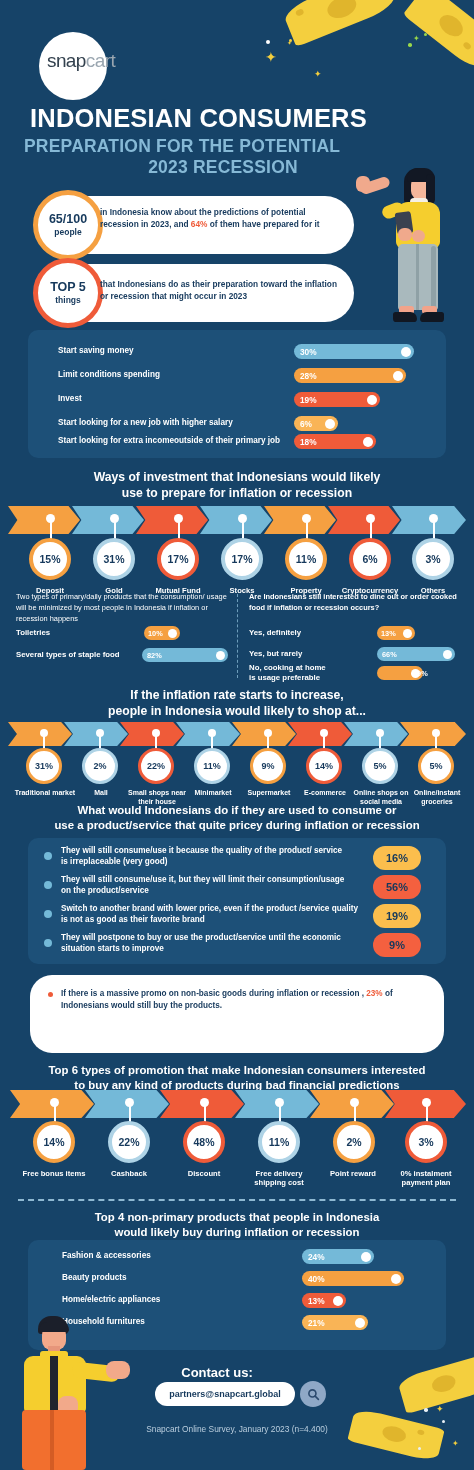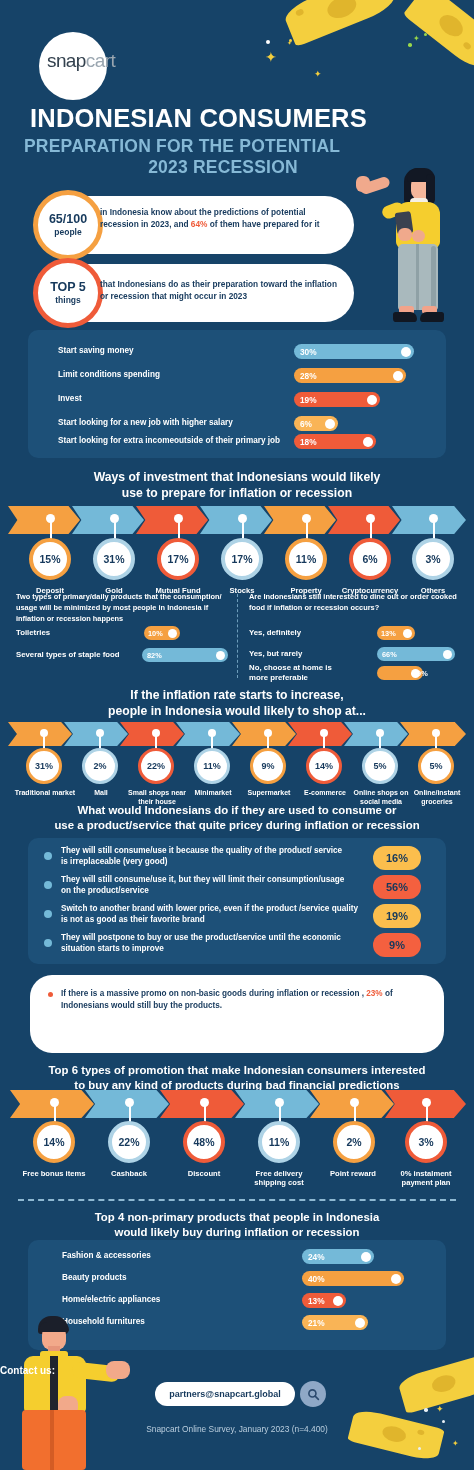--- a/index.html
+++ b/index.html
@@ -153,22 +153,22 @@
     width:5px; height:5px; border-radius:50%; background:#ef5b39;
     margin-right:8px; margin-top:4px; flex:0 0 auto;
   }
   .promo-item .pt {
     font-size:8.2px; font-weight:bold; color:#16395c; line-height:1.45;
   }
   .promo-item .pt .hl { color:#ef5b39; }
 
   
   .contact-label {
-    position:absolute; width:434px; 
-    font-size:10px; font-weight:bold; color:#ffffff;
+    position:absolute; width:434px; text-align:center;
+    font-size:13px; font-weight:bold; color:#ffffff;
   }
   .email-box {
     position:absolute; left:155px; top:1382px; width:140px; height:24px;
     background:#ffffff; border-radius:12px;
     display:flex; align-items:center; justify-content:center;
     color:#16395c; font-size:9px; font-weight:bold;
   }
   .search-btn {
     position:absolute; left:300px; top:1381px; width:26px; height:26px;
     border-radius:50%; background:#8fa8c6;
@@ -373,21 +373,21 @@
     <div class="circ-label" style="left:330px;top:586px;width:80px;">Cryptocurrency</div>
 
     <div class="stem" style="left:433px;top:520px;height:20px;"></div>
     <div class="circ r-blue" style="left:412px;top:538px;">3%</div>
     <div class="circ-label" style="left:397px;top:586px;width:72px;">Others</div>
   </div>
 
   <div class="vdash" style="left:237px;top:594px;height:84px;"></div>
 
   <div>
-    <div style="position:absolute;left:16px;top:592px;width:214px;font-size:7.4px;font-weight:bold;line-height:1.46;color:#fff;">Two types of primary/daily products that the consumption/ usage will be minimized by most people in Indonesia if inflation or recession happens</div>
+    <div style="position:absolute;left:16px;top:592px;width:214px;font-size:7.4px;font-weight:normal;line-height:1.46;color:#fff;">Two types of primary/daily products that the consumption/ usage will be minimized by most people in Indonesia if inflation or recession happens</div>
     <div class="bar-row" style="left:16px;top:626px;width:214px;">
       <div class="bar-label" style="width:70px;font-size:7.8px;">Toiletries</div>
       <div class="bar c-orange" style="width:36px;margin-left:58px;height:14px;">
         <span class="val" style="font-size:7.4px;margin-left:4px;">10%</span>
         <span class="knob" style="width:9px;height:9px;top:2.5px;"></span>
       </div>
     </div>
     <div class="bar-row" style="left:16px;top:648px;width:214px;">
       <div class="bar-label" style="width:126px;font-size:7.8px;">Several types of staple food</div>
       <div class="bar c-blue" style="width:86px;height:14px;">
@@ -407,21 +407,21 @@
       </div>
     </div>
     <div class="bar-row" style="left:249px;top:647px;width:214px;">
       <div class="bar-label" style="width:84px;font-size:7.8px;">Yes, but rarely</div>
       <div class="bar c-blue" style="width:78px;margin-left:44px;height:14px;">
         <span class="val" style="font-size:7.4px;margin-left:5px;">66%</span>
         <span class="knob" style="width:9px;height:9px;top:2.5px;"></span>
       </div>
     </div>
     <div class="bar-row" style="left:249px;top:663px;width:214px;">
-      <div class="bar-label" style="width:84px;font-size:7.8px;">No, choose at home is more preferable</div>
+      <div class="bar-label" style="width:84px;font-size:7.8px;">No, cooking at home is usage preferable</div>
       <div class="bar c-orange" style="width:46px;margin-left:44px;height:14px;padding-left:32px;">
         <span class="val" style="font-size:7.4px;margin-left:4px;">20%</span>
         <span class="knob" style="width:9px;height:9px;top:2.5px;"></span>
       </div>
     </div>
   </div>
 
   <div class="sec-head" style="top:688px;">
     <div>If the inflation rate starts to increase,</div>
     <div>people in Indonesia would likely to shop at...</div>

